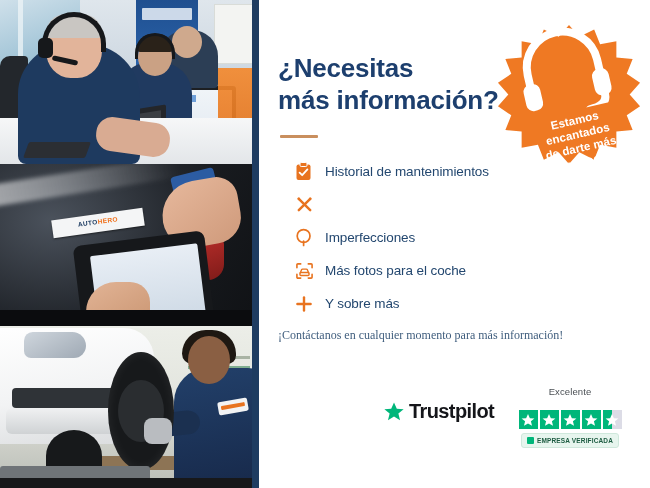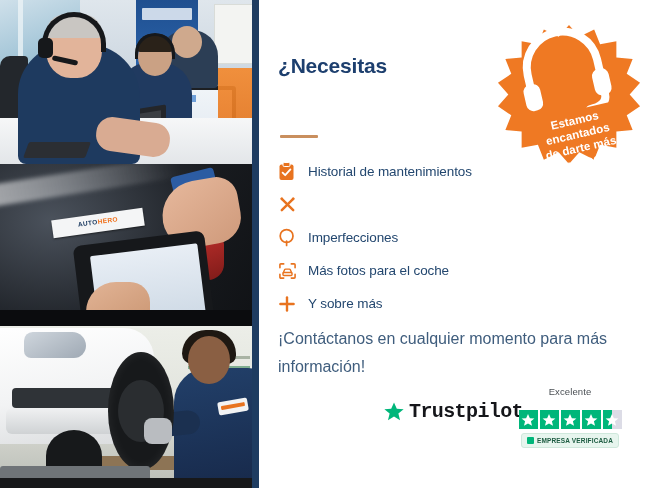--- a/index.html
+++ b/index.html
@@ -326,21 +326,21 @@
   .content{
     position:absolute; left:259px; top:0;
     width:391px; height:488px;
     background:#ffffff;
   }
 
   
   .heading{
     position:absolute; left:19px; top:53px;
     width:250px;
-    font-size:21px;
+    font-size:26px;
     line-height:1.22;
     font-weight:bold;
     color:#1d3f6e;
     letter-spacing:-.2px;
   }
   .rule{
     position:absolute; left:21px; top:135px;
     width:38px; height:3px;
     background:#c98f5e;
     border-radius:1px;
@@ -367,21 +367,21 @@
     font-size:11.5px;
     font-weight:bold;
     line-height:1.22;
     text-align:center;
     width:112px;
     letter-spacing:.1px;
   }
 
   
   .features{
-    position:absolute; left:19px; top:155px;
+    position:absolute; left:36px; top:155px;
     width:330px;
   }
   .feature{
     display:flex;
     align-items:center;
     height:33px;
   }
   .feat-icon{
     width:30px; height:22px;
     display:flex; align-items:center; justify-content:flex-start;
@@ -390,33 +390,34 @@
   .feat-label{
     font-size:13.5px;
     color:#23476f;
     letter-spacing:-.1px;
   }
 
   
   .para{
     position:absolute; left:19px; top:325px;
     width:355px;
-    font-size:16px;
+    font-size:12px;
     line-height:1.72;
     color:#3f5d7d;
+    font-family:Liberation Serif, serif;
   }
 
   
   .tp{
     position:absolute; left:124px; top:386px;
     width:260px; height:66px;
   }
   .tp-logo{
     position:absolute; left:0; top:14px;
-    display:flex; align-items:center; gap:4px;font-family:Liberation Mono, monospace;
+    display:flex; align-items:center; gap:4px;
   }
   .tp-logo-star{ width:22px; height:21px; }
   .tp-wordmark{
     font-size:20px; font-weight:bold; color:#15161a;
     letter-spacing:-.6px;
   }
   .tp-right{
     position:absolute; left:114px; top:0; width:146px;
   }
   .tp-excelente{
@@ -527,20 +528,21 @@
     </div>
 
   </div>
 
   <div class="divider-strip"></div>
 
   <div class="content">
 
     <div class="heading">
       <div>¿Necesitas</div>
+      <div>más información?</div>
     </div>
     <div class="rule"></div>
 
     <div class="badge">
       <svg viewBox="0 0 100 100" aria-hidden="true">
         <path fill="#ef7923" d="M50 2 L57 10 L67 5 L71 15 L82 13 L82 24 L93 25 L89 35 L98 41 L91 49 L98 57 L89 63 L93 73 L82 74 L82 85 L71 83 L67 93 L57 88 L50 96 L43 88 L33 93 L29 83 L18 85 L18 74 L7 73 L11 63 L2 57 L9 49 L2 41 L11 35 L7 25 L18 24 L18 13 L29 15 L33 5 L43 10 Z"></path>
       </svg>
       <div class="badge-inner">
         <svg class="badge-headset" viewBox="0 0 24 20" fill="none" stroke="#ffffff" stroke-width="1.8" stroke-linecap="round">
           <path d="M4 13 V10 a8 8 0 0 1 16 0 v3"></path>

